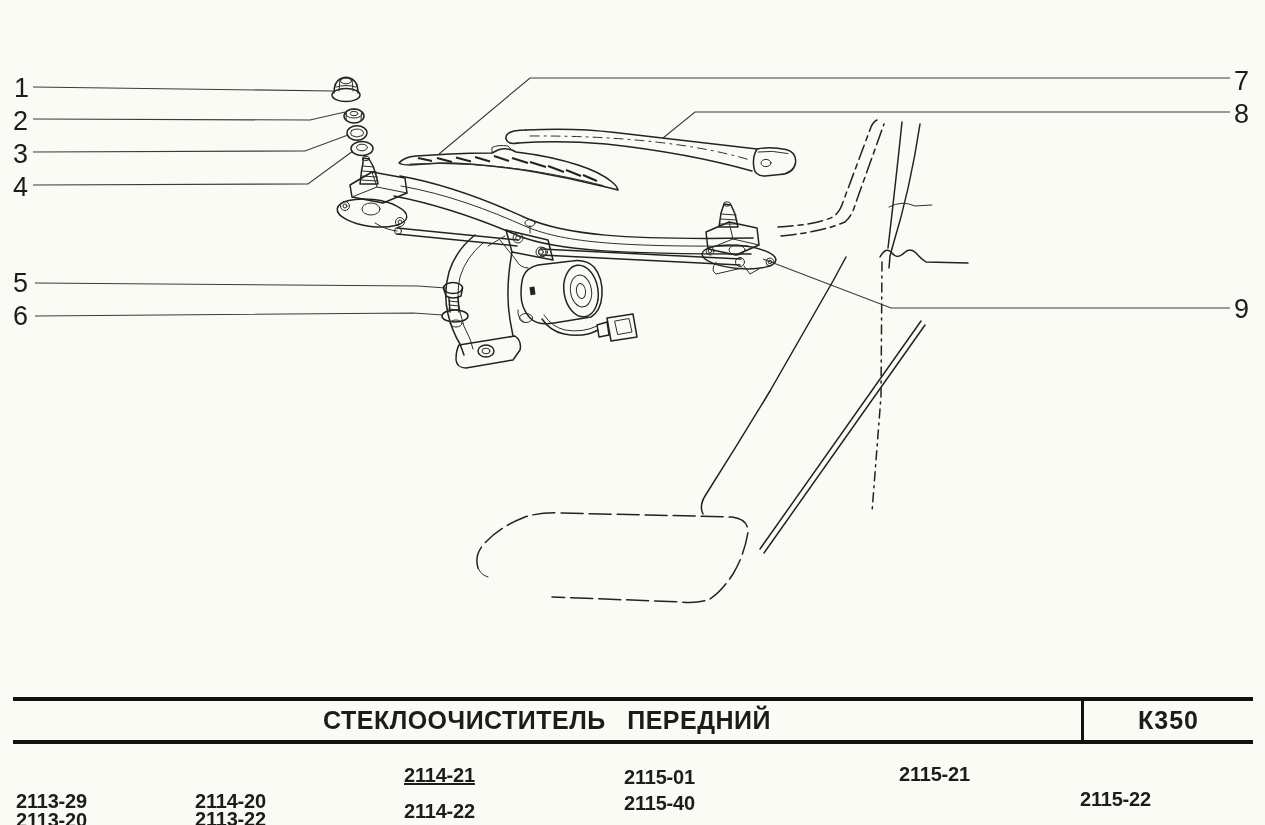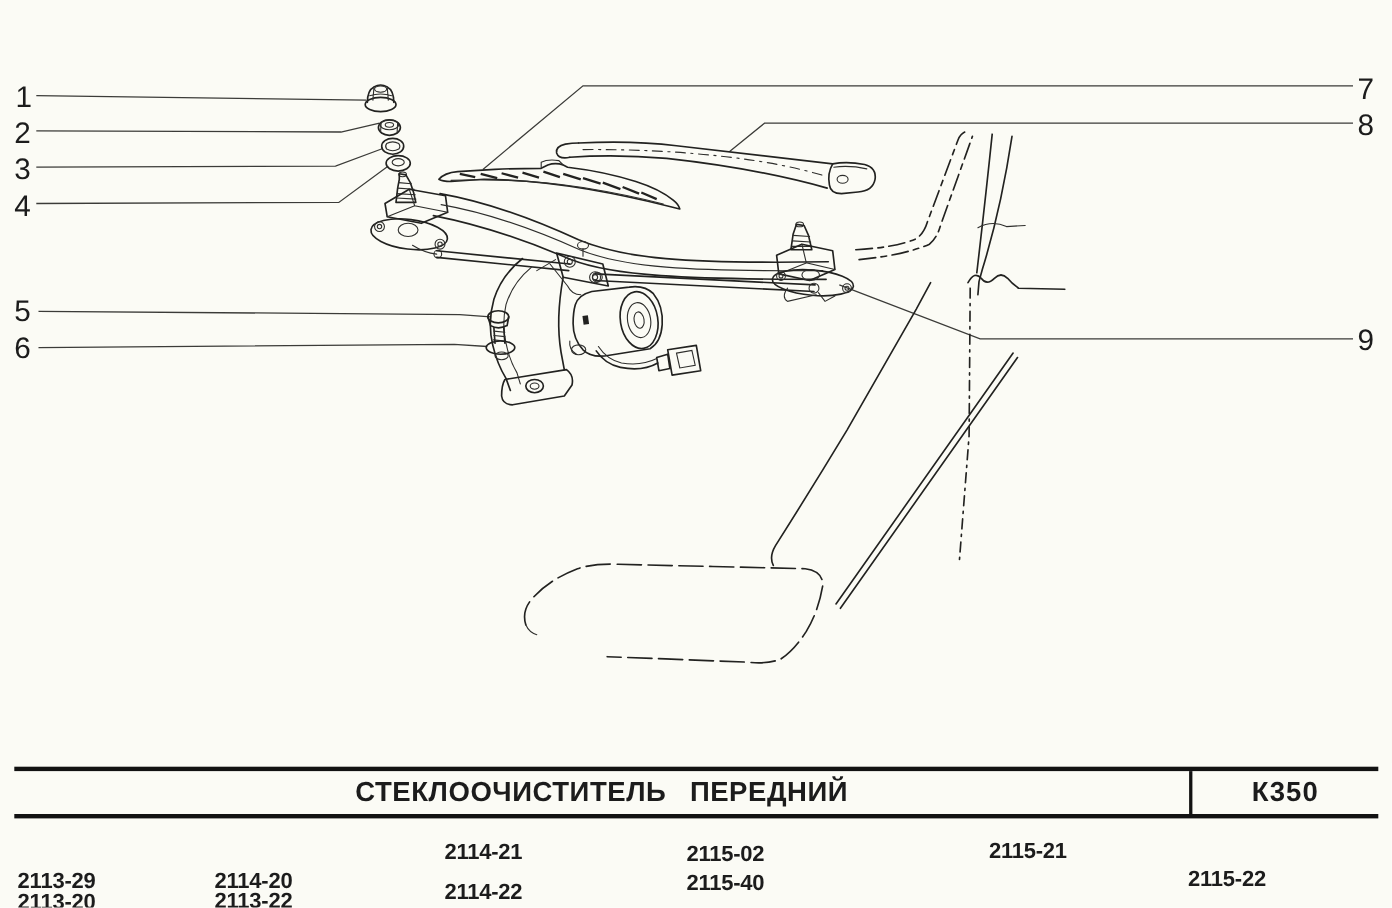--- a/index.html
+++ b/index.html
@@ -231,22 +231,22 @@
   </svg>
 
   <div class="table-band">
     <div class="title-cell">СТЕКЛООЧИСТИТЕЛЬ ПЕРЕДНИЙ</div>
     <div class="code-cell">К350</div>
   </div>
 
   <div>
     <span class="model-cell" style="left:16px;  top:764px;margin-top:45px;">2113-20</span>
     <span class="model-cell" style="left:195px; top:808px;">2113-22</span>
-    <span class="model-cell" style="left:404px; top:764px;">2114-21</span>
-    <span class="model-cell" style="left:624px; top:766px;">2115-02</span>
+    <span class="model-cell" style="left:404px; top:764px;text-decoration:underline;">2114-21</span>
+    <span class="model-cell" style="left:624px; top:766px;">2115-01</span>
     <span class="model-cell" style="left:899px; top:763px;">2115-21</span>
     <span class="model-cell" style="left:1080px;top:788px;">2115-22</span>
     <span class="model-cell" style="left:16px;  top:790px;">2113-29</span>
     <span class="model-cell" style="left:195px; top:790px;">2114-20</span>
     <span class="model-cell" style="left:404px; top:788px;margin-top:12px;">2114-22</span>
     <span class="model-cell" style="left:624px; top:792px;">2115-40</span>
   </div>
 
 </div>
 

